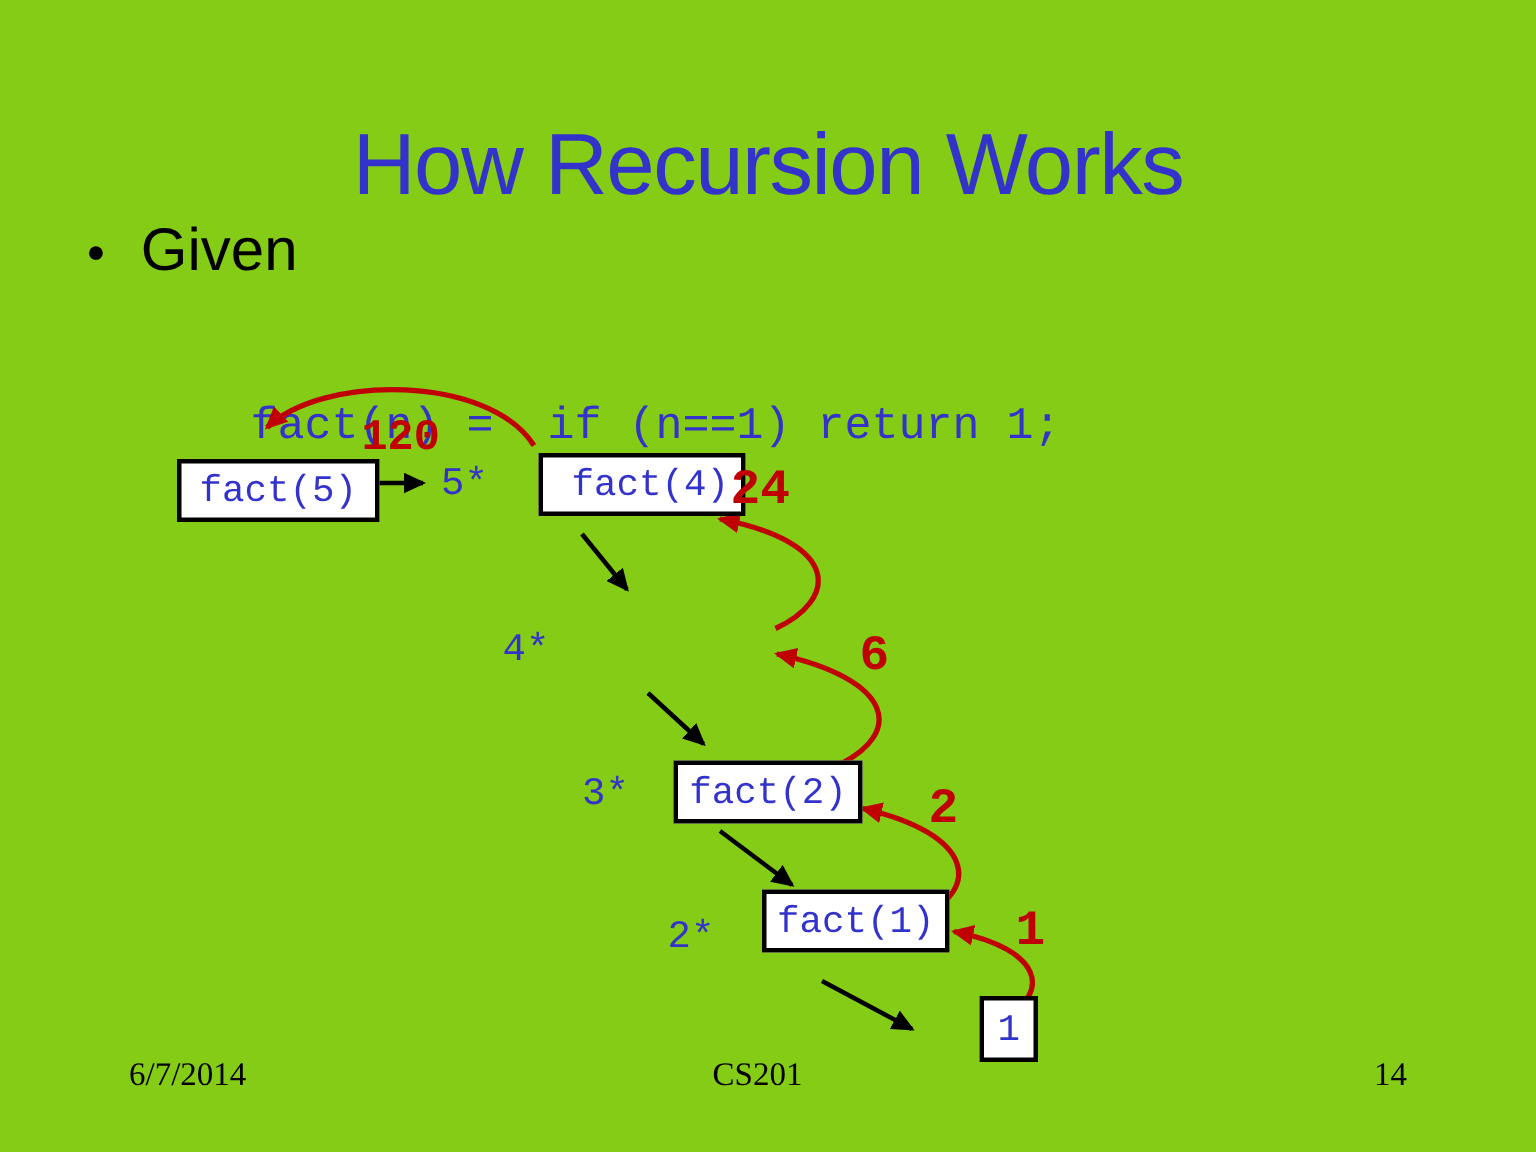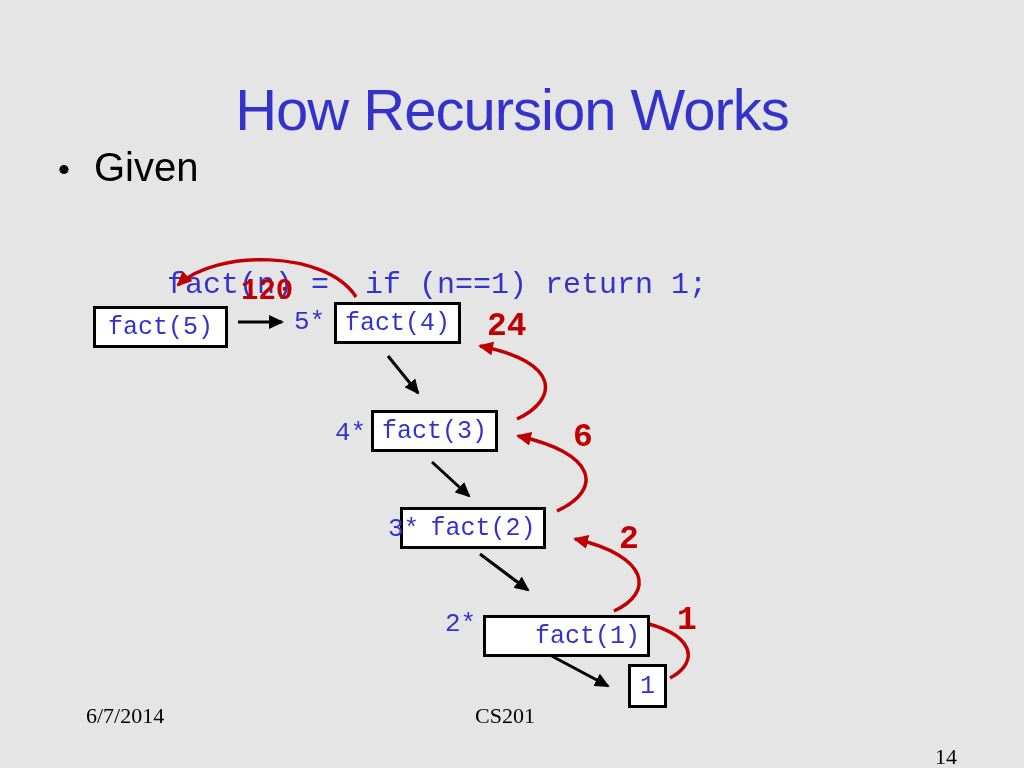--- a/index.html
+++ b/index.html
@@ -27,62 +27,63 @@
   svg.arrows { position:absolute; left:0; top:0; z-index:1; pointer-events:none; }
   .black-line { stroke:var(--black); stroke-width:3px; fill:none; }
   .red-line   { stroke:var(--red);   stroke-width:3.5px; fill:none; }
   .black-head { fill:var(--black); }
   .red-head   { fill:var(--red); }
   .fbox {
     position:absolute; z-index:2; border:3px solid var(--black); background:#fff;
     display:flex; align-items:center; justify-content:center;
     font-family:"Liberation Mono", monospace; font-size:25px; color:var(--blue);
     white-space:pre;
+    margin-left:25px;
   }
   .mult {
     position:absolute; z-index:2; color:var(--blue);
     font-family:"Liberation Mono", monospace; font-size:26px; line-height:26px;
     white-space:pre;
   }
   .retval {
     position:absolute; z-index:2; color:var(--red); font-weight:bold;
     font-family:"Liberation Mono", monospace; font-size:33px; line-height:26px;
   }
   .retval.big { font-size:29px; line-height:30px;margin-top:16px; }
   .footer-item {
     position:absolute; top:704px; color:#000; z-index:3;
     font-family:"Liberation Serif", serif; font-size:22px; line-height:24px;
   }
   .footer-date   { left:86px; }
   .footer-course { left:0; right:14px; text-align:center; }
-  .footer-page   { left:935px;margin-top:41px; }
+  .footer-page   { left:916px; }
 
   
   .box-fact5  { left:93px;  top:306px; width:129px; height:36px; }
-  .box-fact4  { left:334px; top:302px; width:121px; height:36px; }
+  .box-fact4  { left:334px; top:302px; width:121px; height:36px;padding-left:11px; }
   .box-fact3  { left:371px; top:410px; width:121px; height:36px; }
-  .box-fact2  { left:400px; top:507px; width:120px; height:36px;padding-left:20px; }
-  .box-fact1  { left:483px; top:615px; width:119px; height:36px;padding-left:42px; }
+  .box-fact2  { left:424px; top:507px; width:120px; height:36px; }
+  .box-fact1  { left:483px; top:593px; width:119px; height:36px; }
   .box-result { left:628px; top:664px; width:33px;  height:38px; }
 
   .mult-5 { left:294px; top:309px; }
   .mult-4 { left:335px; top:420px; }
   .mult-3 { left:388px; top:516px; }
   .mult-2 { left:445px; top:611px; }
 
   .ret-120 { left:241px; top:261px; }
   .ret-24  { left:487px; top:314px; }
   .ret-6   { left:573px; top:425px; }
   .ret-2   { left:619px; top:527px; }
   .ret-1   { left:677px; top:608px; }
 </style>
 </head>
 <body>
 
-<div class="slide" style="--blue: #3333CC; --red: #C00000; --black: #000000; background: #e5e5e5;">
+<div class="slide" style="--blue: #3333CC; --red: #C00000; --black: #000000; background: #84cc16;">
 
   <div class="title">How Recursion Works</div>
 
   <div class="bullet-row">
     <span class="bullet-marker">•</span>
     <span>Given</span>
   </div>
 
   <div class="code">
     <div>fact(n) =  if (n==1) return 1;</div>
@@ -110,23 +111,20 @@
     <path class="red-line" d="M 614 611 C 654 593, 650 556, 575 539" marker-end="url(#mk-red)"></path>
     <path class="red-line" d="M 670 678 C 700 662, 696 633, 636 621" marker-end="url(#mk-red)"></path>
   </svg>
 
   <div class="fbox box-fact5">
     <span>fact(5)</span>
   </div>
   <div class="fbox box-fact4">
     <span>fact(4)</span>
   </div>
-  <div class="fbox box-fact3">
-    <span>fact(3)</span>
-  </div>
   <div class="fbox box-fact2">
     <span>fact(2)</span>
   </div>
   <div class="fbox box-fact1">
     <span>fact(1)</span>
   </div>
   <div class="fbox box-result">
     <span>1</span>
   </div>
 

